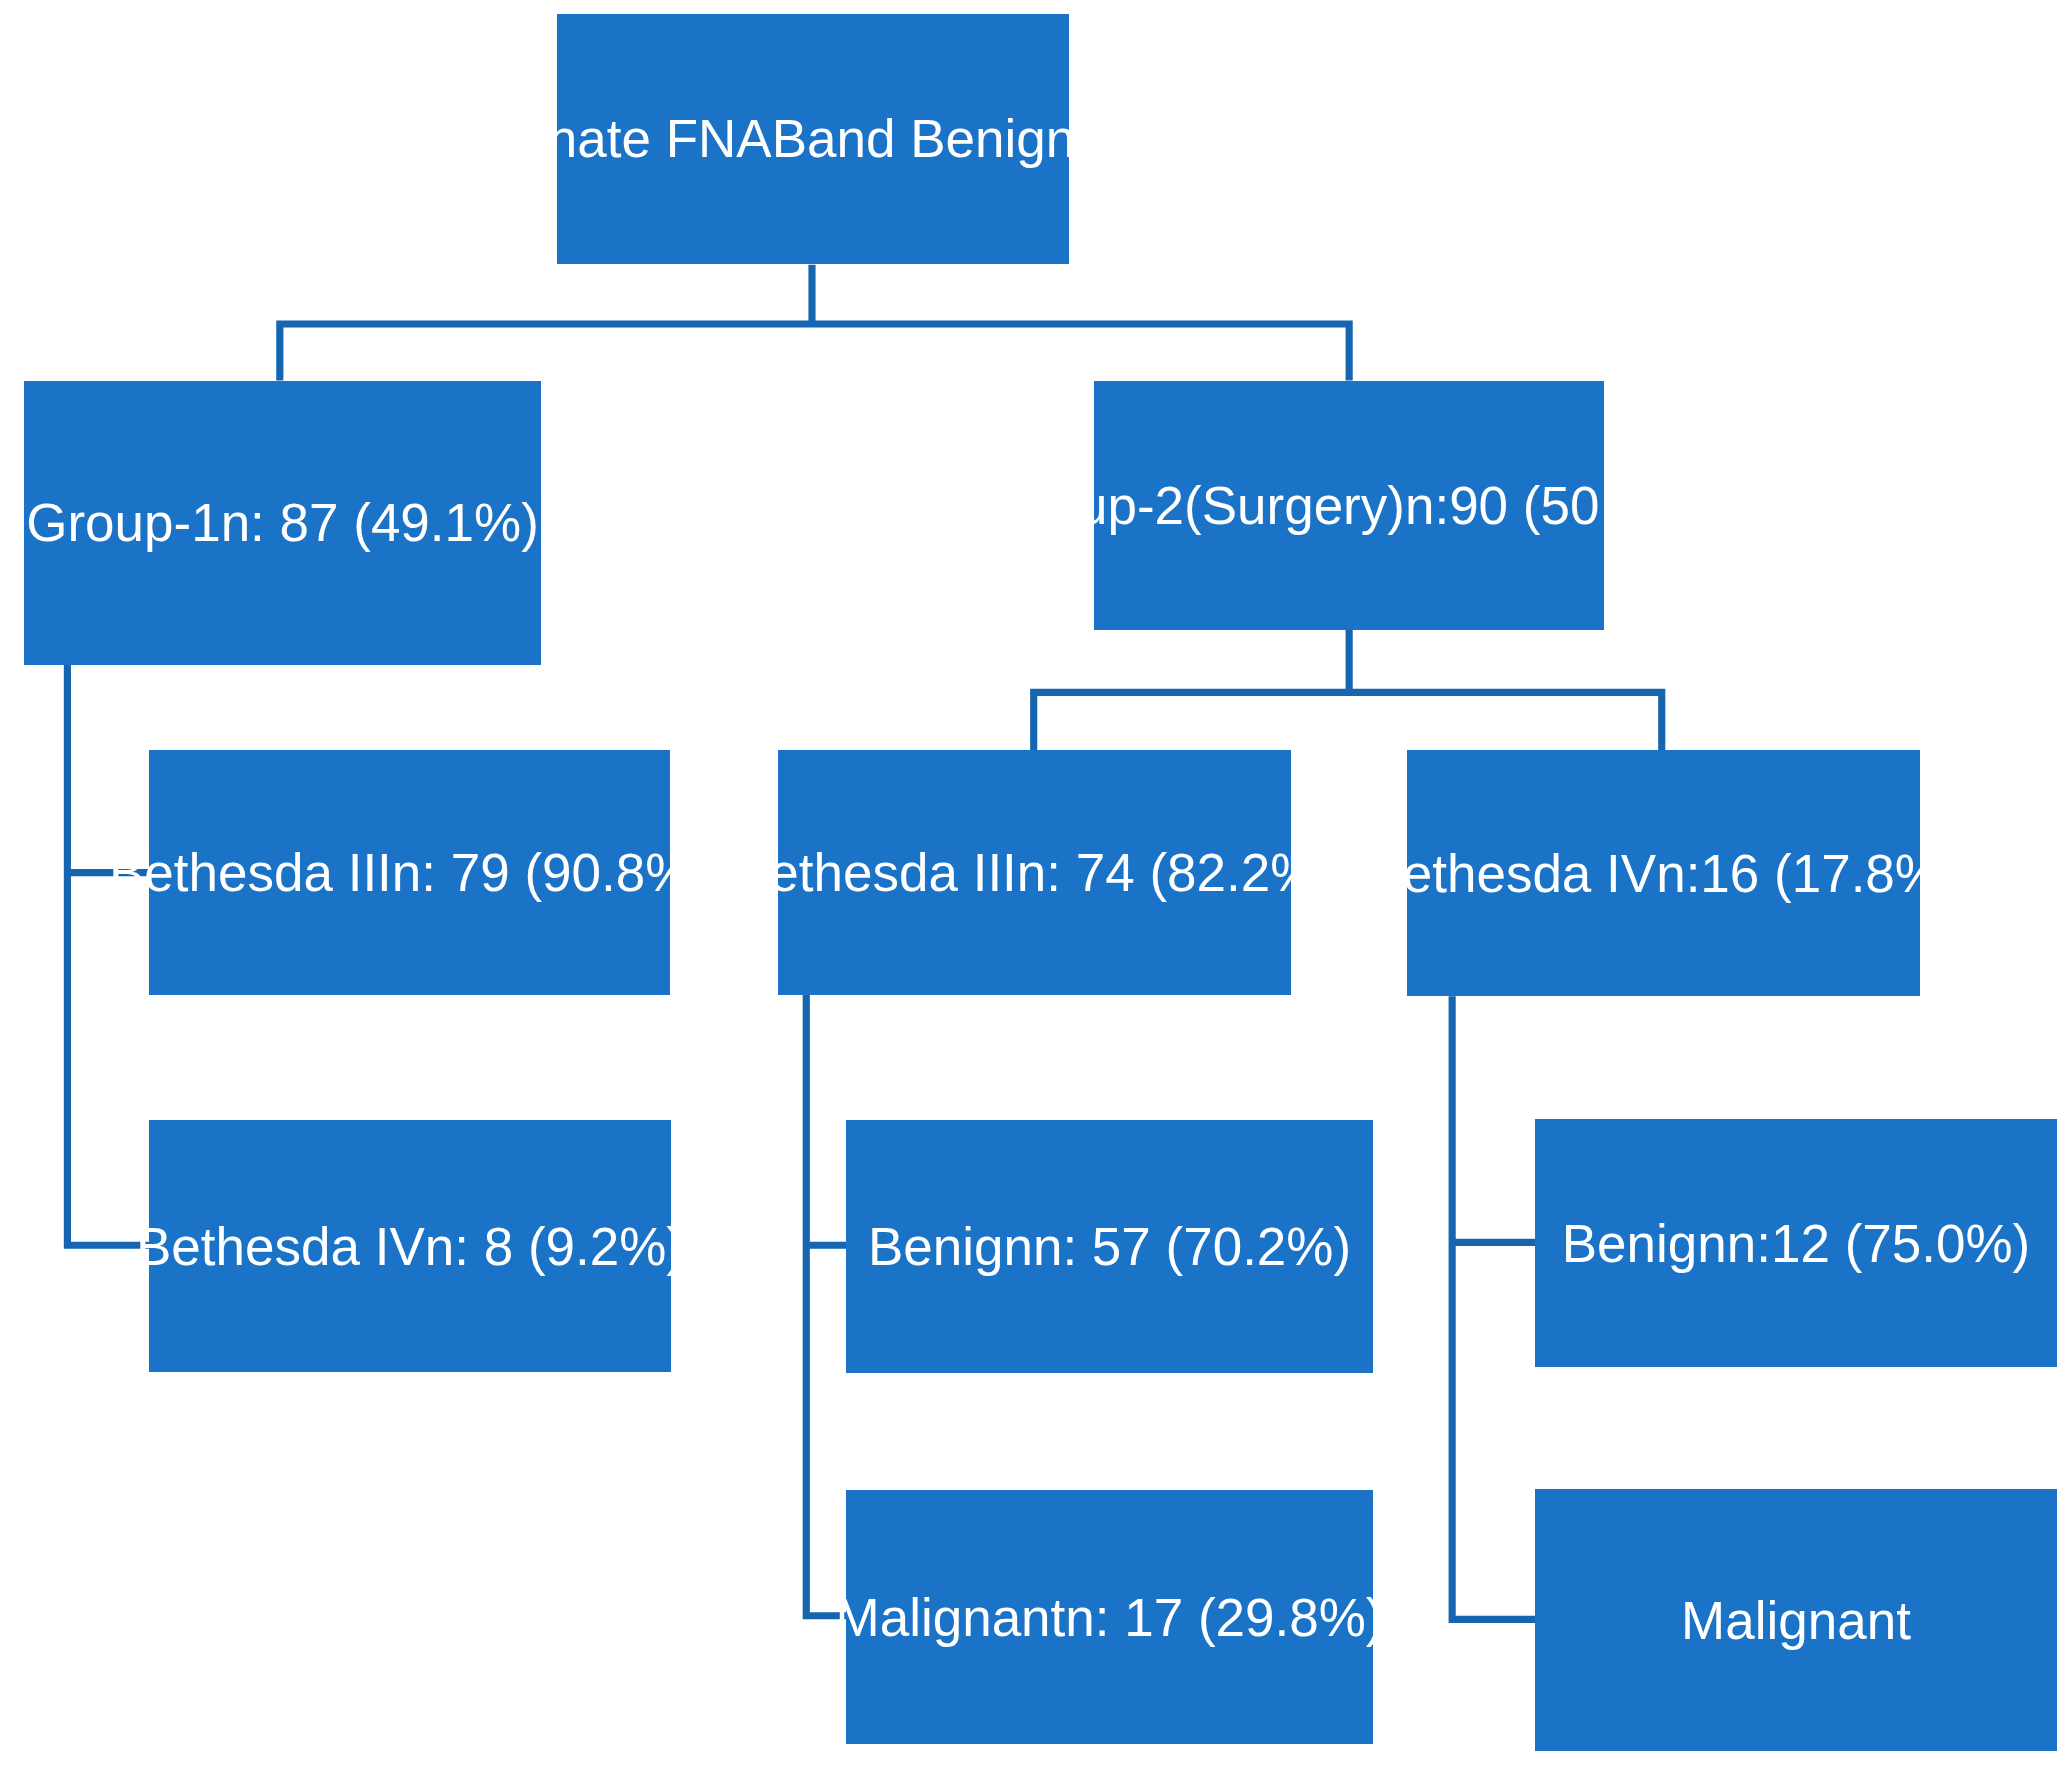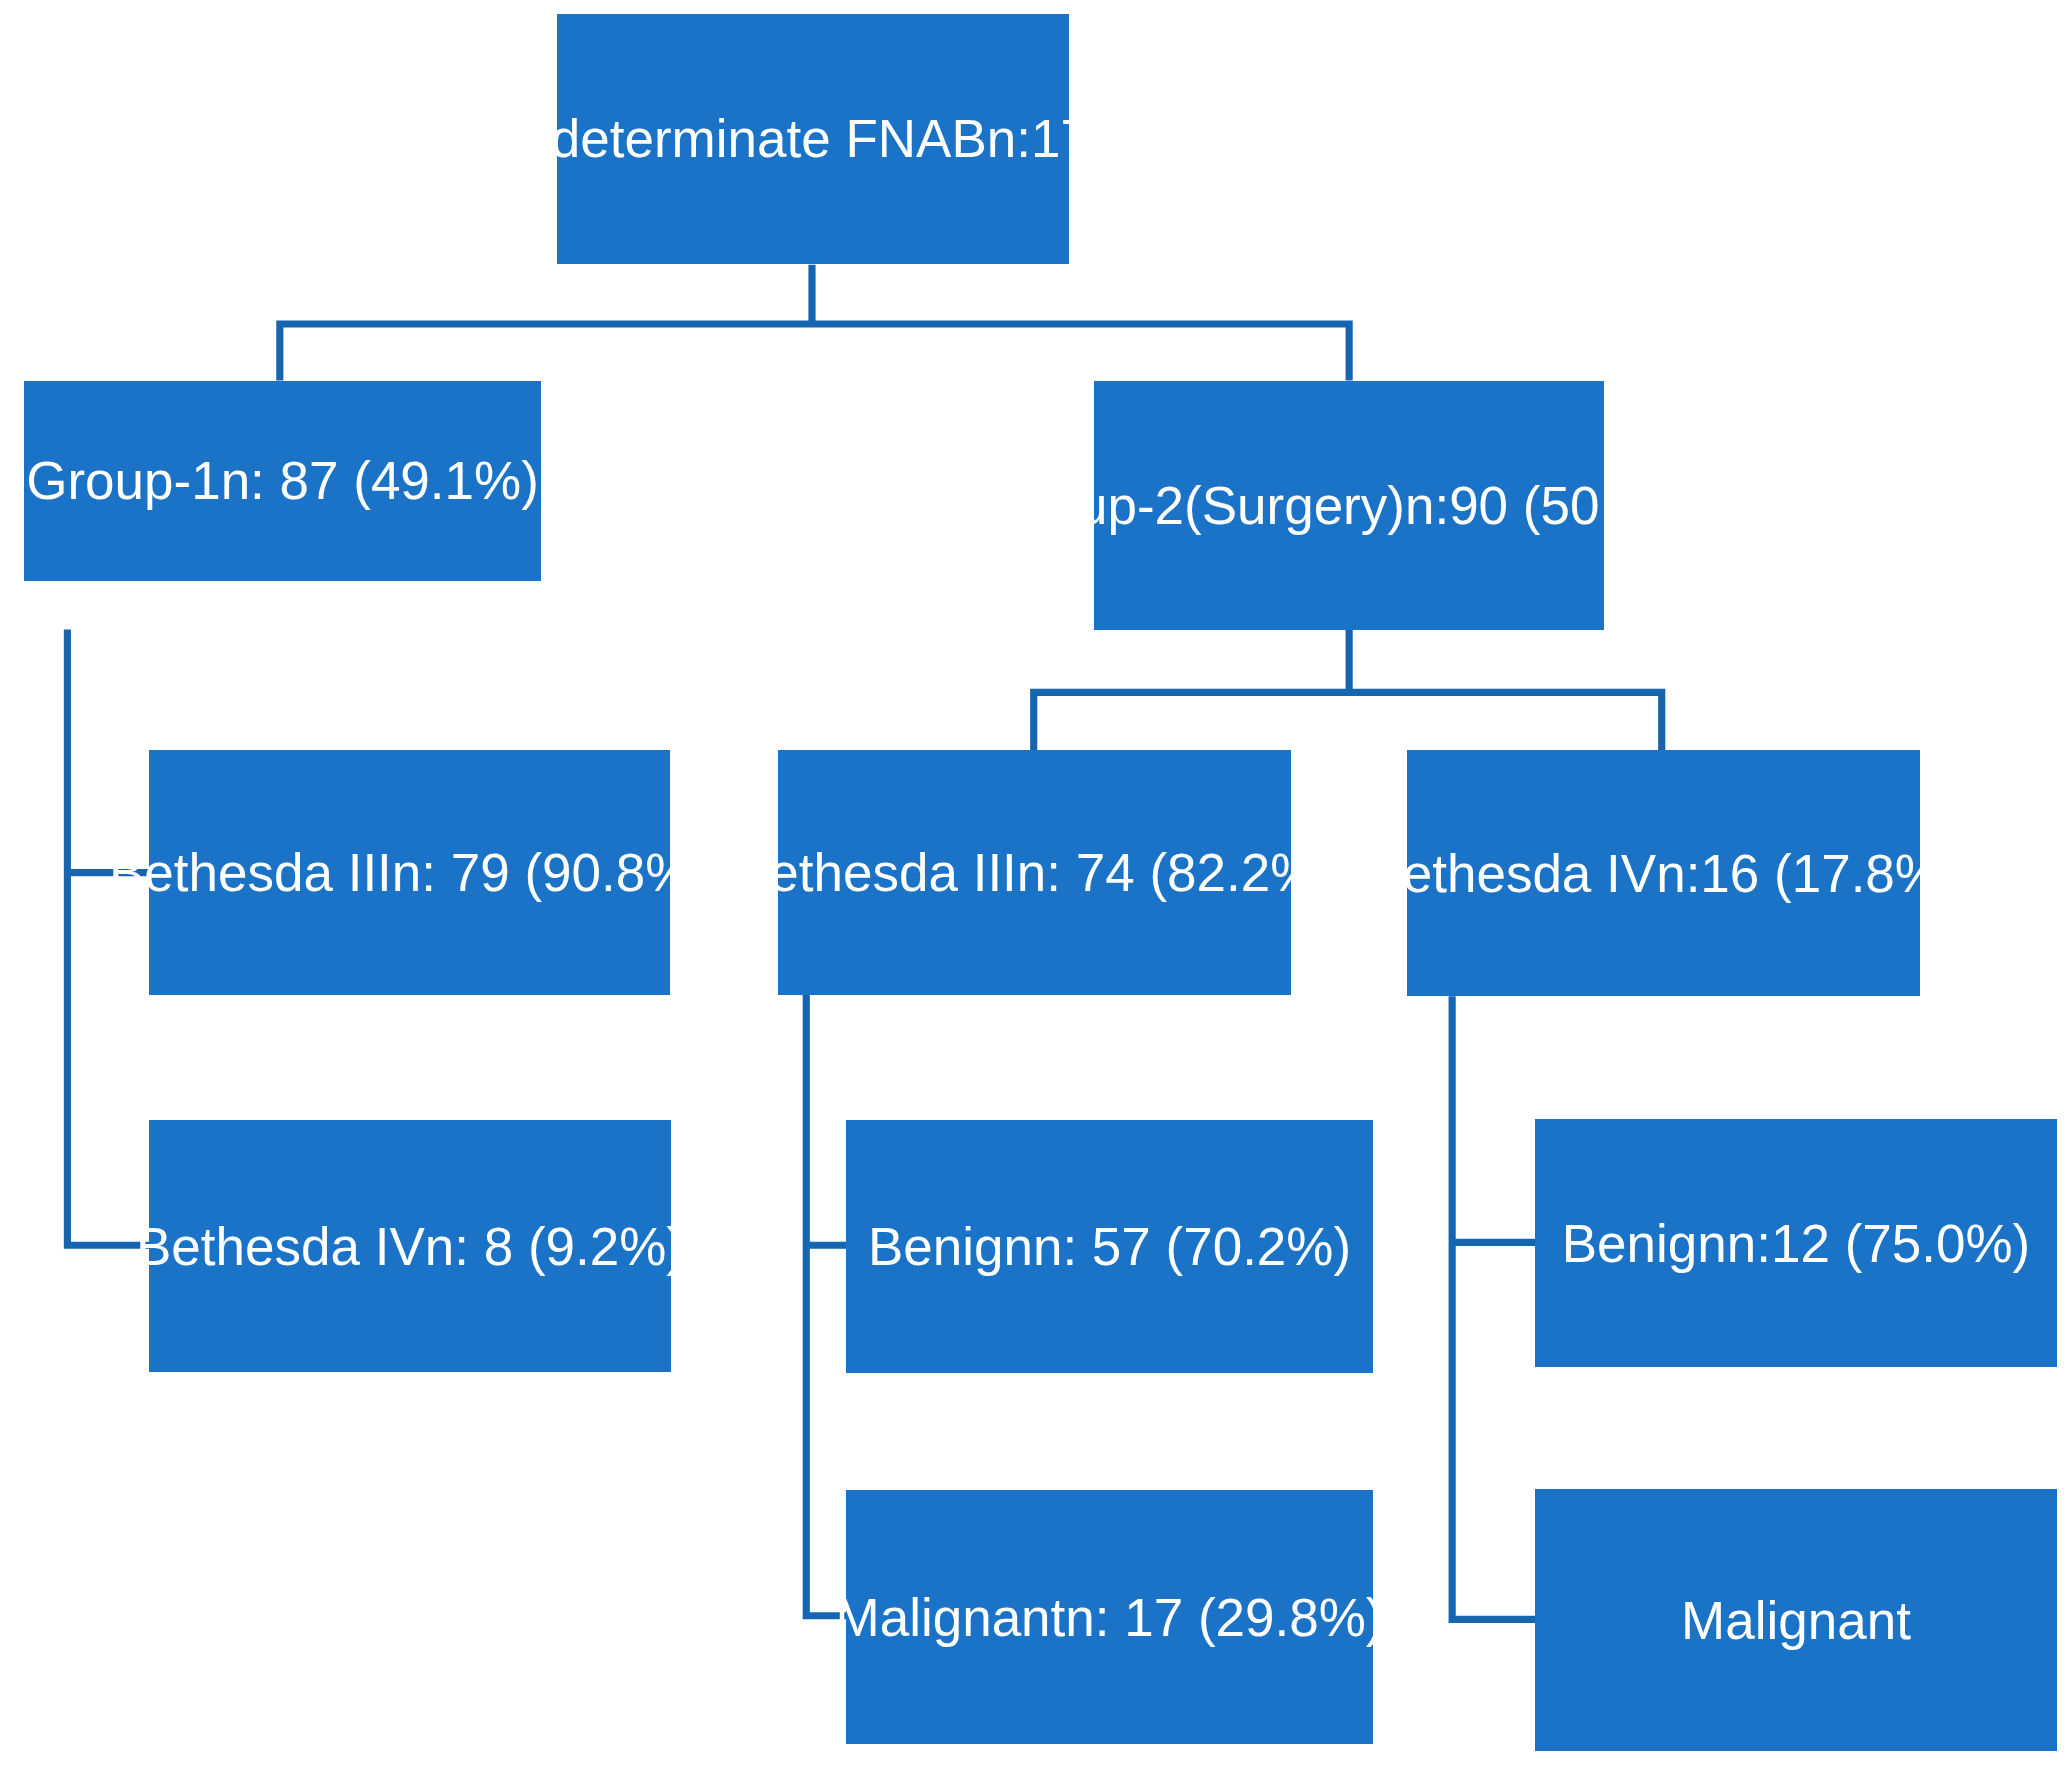--- a/index.html
+++ b/index.html
@@ -43,21 +43,21 @@
   }
   .node .line {
     display: block;
     white-space: nowrap;
   }
   .l3 .line { line-height: 72px; }
   .l2 .line { line-height: 87px; }
 
   
   #node-root          { left: 557px;  top: 14.3px;   width: 512px; height: 250px; }
-  #node-group1        { left: 24px;   top: 381px;  width: 517px; height: 200px; }
+  #node-group1        { left: 24px;   top: 381px;  width: 517px; height: 284px; }
   #node-group2        { left: 1094px; top: 381px;  width: 510px; height: 249px; text-align: right; }
   #node-g1-bethesda3  { left: 149px;  top: 750px; width: 521px; height: 245px; }
   #node-g1-bethesda4  { left: 149px;  top: 1120px; width: 522px; height: 252px; }
   #node-g2-bethesda3  { left: 778px; top: 750px; width: 513px; height: 245px; }
   #node-g2-bethesda4  { left: 1407px; top: 750px; width: 513px; height: 246px; }
   #node-b3-benign     { left: 846px; top: 1120px; width: 527px; height: 253px; }
   #node-b3-malignant  { left: 846px; top: 1490px; width: 527px; height: 254px; }
   #node-b4-benign     { left: 1535px; top: 1119px; width: 522px; height: 248px; }
   #node-b4-malignant  { left: 1535px; top: 1489px; width: 522px; height: 262px; }
 </style>
@@ -74,20 +74,21 @@
 
     <path d="M1886 880 V968 M1445 968 H2323 M1445 963 V1049 M2323 963 V1049"></path>
 
     <path d="M1127 1391 V2264 M1127 1741 H1183 M1127 2259 H1183"></path>
 
     <path d="M2030 1393 V2269 M2030 1737 H2146 M2030 2264 H2146"></path>
   </svg>
 
   <div class="node l3" id="node-root">
     <span class="line">Indeterminate FNAB</span>
+    <span class="line">and Benign MT</span>
     <span class="line">n:177</span>
   </div>
 
   <div class="node l3" id="node-group1">
     <span class="line">Group-1</span>
     <span class="line">n: 87 (49.1%)</span>
   </div>
 
   <div class="node l3" id="node-group2">
     <span class="line">Group-2</span>

